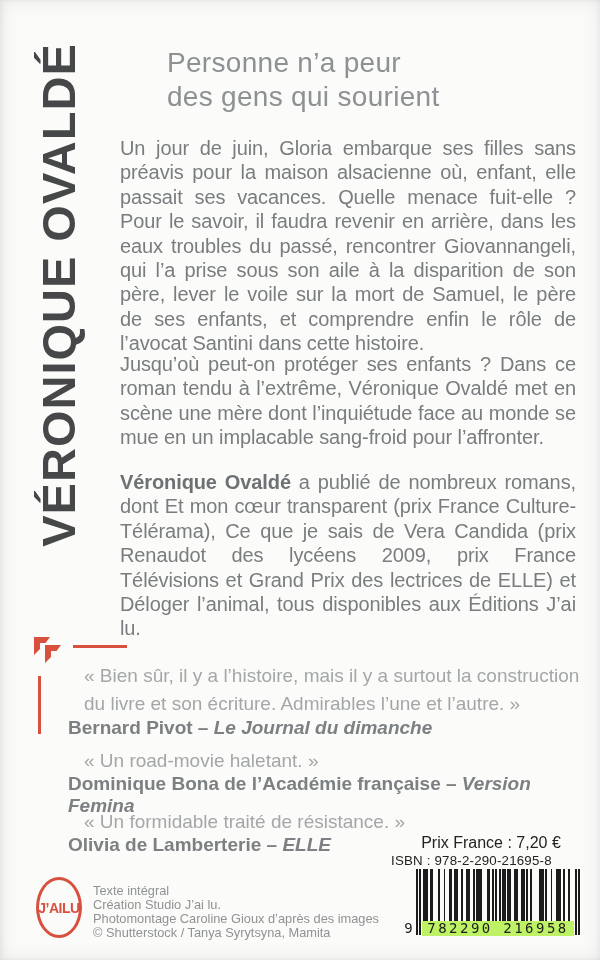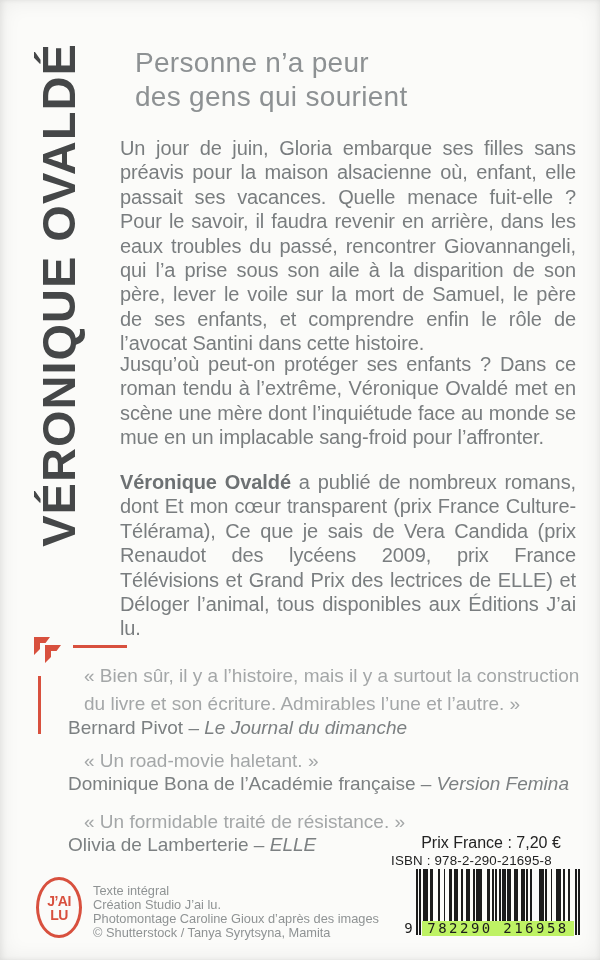--- a/index.html
+++ b/index.html
@@ -11,45 +11,45 @@
   }
   
   .spine-author{
     position:absolute;left:58px;top:295px;
     transform:translate(-50%,-50%) rotate(-90deg);
     white-space:nowrap;font-size:47px;font-weight:700;letter-spacing:1px;
     color:#454748;
   }
   
   .title{position:absolute;left:135px;top:46px;font-size:28px;line-height:34px;color:#8d9193;letter-spacing:.3px;}
-  .title span{display:block;}
+  .title span{display:block;margin-left:32px;}
   .body-par{
     position:absolute;left:120px;width:456px;
     font-size:20px;line-height:24.4px;text-align:justify;color:#797d7f;letter-spacing:-.1px;
   }
   .par1{top:136px;}
   .par2{top:352px;}
   .bio{top:470px;}
   .bio .b{font-weight:700;color:#6d7173;}
   .bio .i{}
   
   .pullquote-icon{position:absolute;left:34px;top:637px;}
   .red-hline{position:absolute;left:73px;top:645px;width:54px;height:3px;background:#d8503e;}
   .red-vline{position:absolute;left:38px;top:676px;width:2.5px;height:58px;background:#d8503e;}
   .quote-text{position:absolute;left:84px;width:508px;font-size:19px;line-height:28px;color:#a4a7a8;}
-  .quote-attrib{position:absolute;left:68px;width:508px;font-size:19px;font-weight:400;color:#7c8082;}
+  .quote-attrib{position:absolute;left:68px;width:508px;font-size:19px;font-weight:700;color:#7c8082;}
   .quote-attrib .i{font-style:italic;}
   .q1t{top:662px;} .q1a{top:717px;}
   .q2t{top:747px;} .q2a{top:773px;}
   .q3t{top:808px;} .q3a{top:834px;}
   
   .publisher-logo{
     position:absolute;left:36px;top:877px;width:40px;height:55px;
     border:3px solid #d8503e;border-radius:50%;
-    display:flex;flex-direction:column;align-items:center;justify-content:center;
+    display:flex;flex-direction:row;align-items:center;justify-content:center;
     color:#d8503e;font-weight:700;font-size:14px;line-height:14px;letter-spacing:-.5px;
   }
   .credits{position:absolute;left:93px;top:884px;font-size:12.8px;line-height:14px;color:#8f9394;}
   .price{position:absolute;left:402px;top:834px;width:178px;text-align:center;font-size:16px;color:#232323;}
   .isbn{position:absolute;left:391px;top:853px;width:178px;text-align:left;font-size:13.3px;letter-spacing:.2px;color:#232323;}
   .barcode{position:absolute;left:402px;top:869px;width:178px;height:67px;}
   .barcode svg{position:absolute;left:14px;top:0;}
   .bc-num{
     position:absolute;bottom:0;height:15px;background:#bef264;
     font-family:"DejaVu Sans Mono",monospace;font-size:14px;letter-spacing:2.5px;

